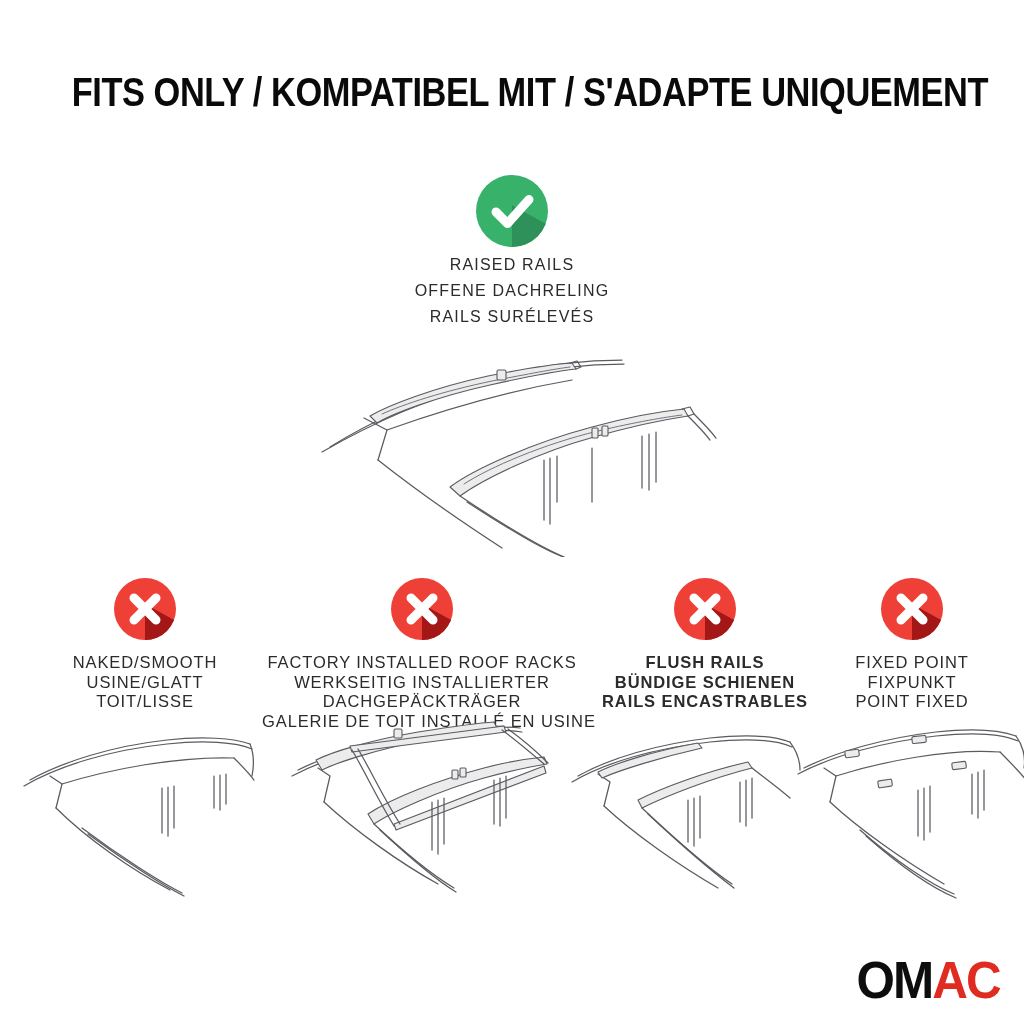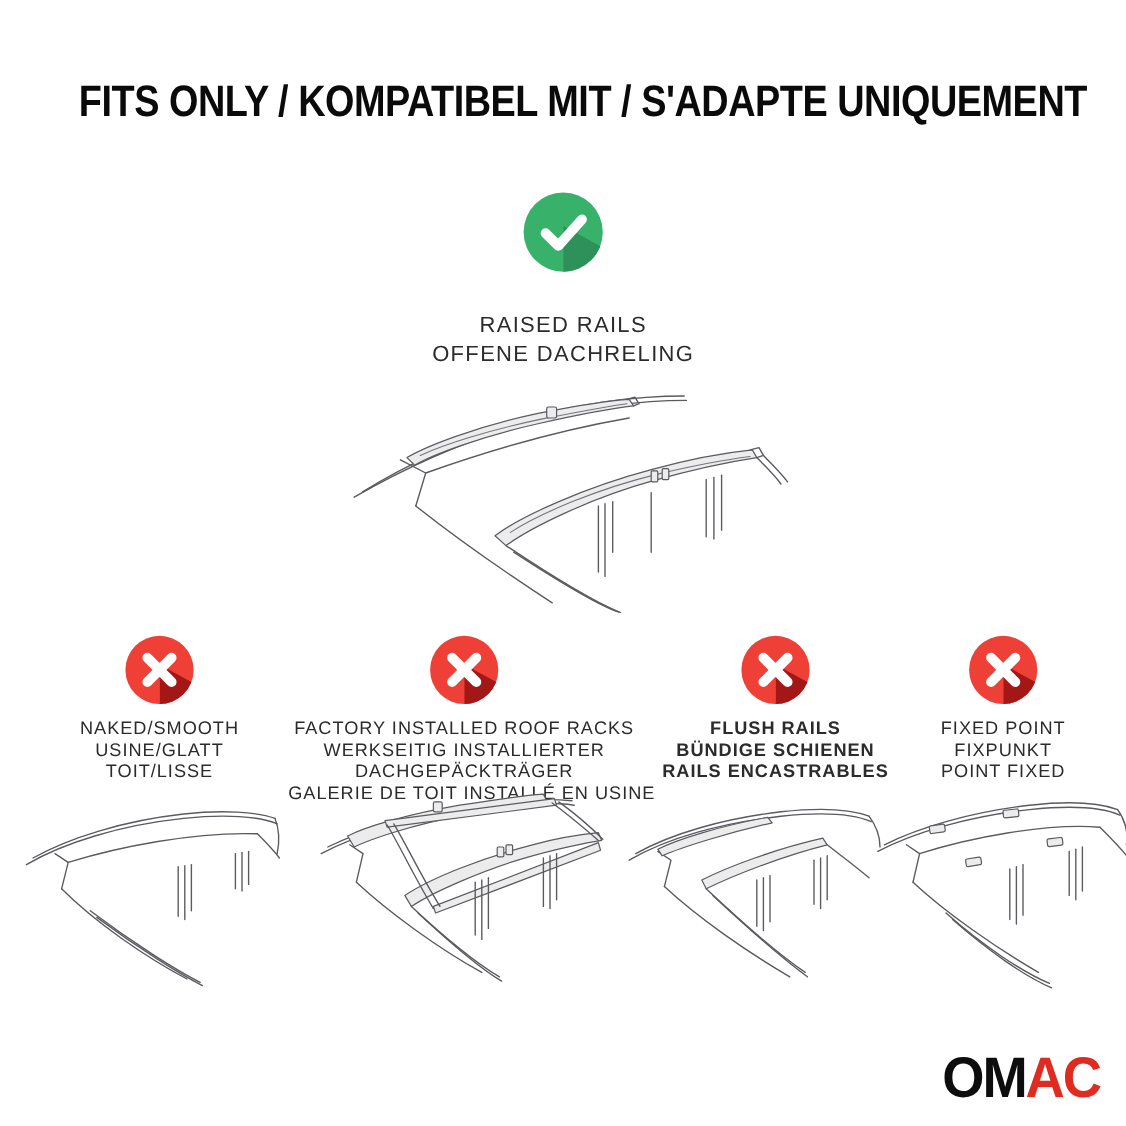--- a/index.html
+++ b/index.html
@@ -46,22 +46,22 @@
     width:120%;height:120%;
     pointer-events:none;
   }
   .badge.green .shadow{background:#2d9159;
     clip-path:polygon(0% 0%, 100% 55%, 100% 100%, 0% 100%);}
   .badge.red .shadow{background:#a31717;
     clip-path:polygon(0% 0%, 100% 55%, 100% 100%, 0% 100%);}
   .badge svg{position:absolute;inset:0;width:100%;height:100%;}
 
   .approved-labels{
-    margin-top:36px;
-    font-size:20px;
+    margin-top:5px;
+    font-size:16px;
     line-height:26px;
     letter-spacing:1.2px;
     color:#2b2b2b;
     font-weight:400;
   }
 
   
   .hero-car{
     position:absolute;
     top:352px;left:292px;
@@ -131,20 +131,21 @@
   <div class="approved">
     <div class="badge green">
       <div class="shadow"></div>
       <svg viewBox="0 0 72 72" aria-hidden="true">
         <path d="M20 37 L31.5 48.5 L53 24.5" fill="none" stroke="#ffffff" stroke-width="9" stroke-linecap="round" stroke-linejoin="round"></path>
       </svg>
     </div>
     <div class="approved-labels">
       <div>RAISED RAILS</div>
       <div>OFFENE DACHRELING</div>
+      <div>RAILS SURÉLEVÉS</div>
     </div>
   </div>
 
   <div class="hero-car">
     <svg viewBox="0 0 430 205" width="430" height="205">
 
       <path class="ln" d="M38 95 C75 72 130 45 190 28 C240 14 290 8 330 8"></path>
       <path class="ln" d="M30 100 C70 77 128 49 190 32 C240 18 292 12 332 12"></path>
       <path class="ln" d="M72 66 L95 78 L86 108"></path>
       <path class="ln" d="M86 108 C120 135 170 170 210 196"></path>

